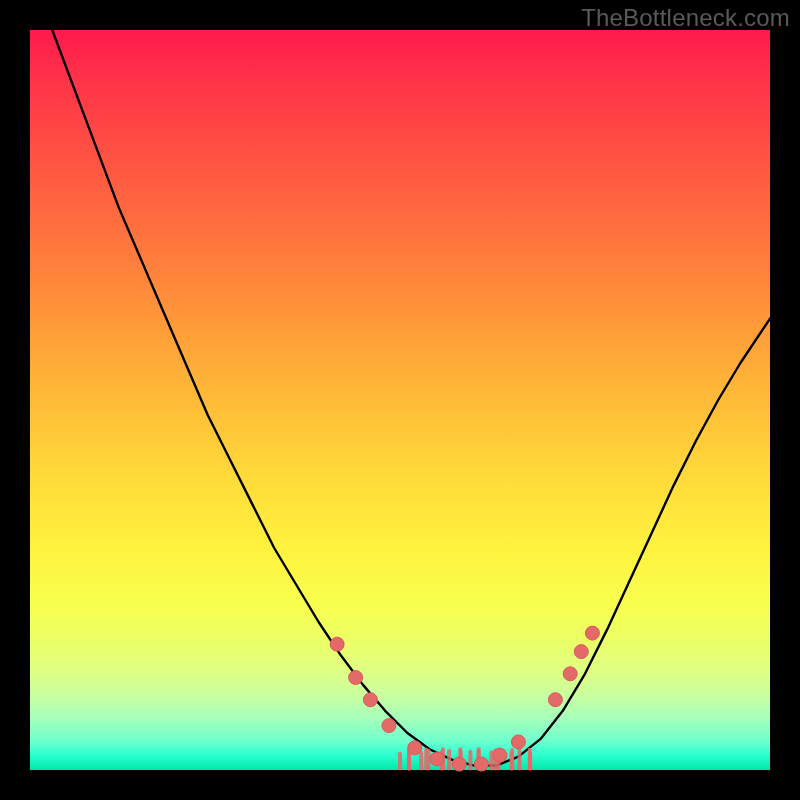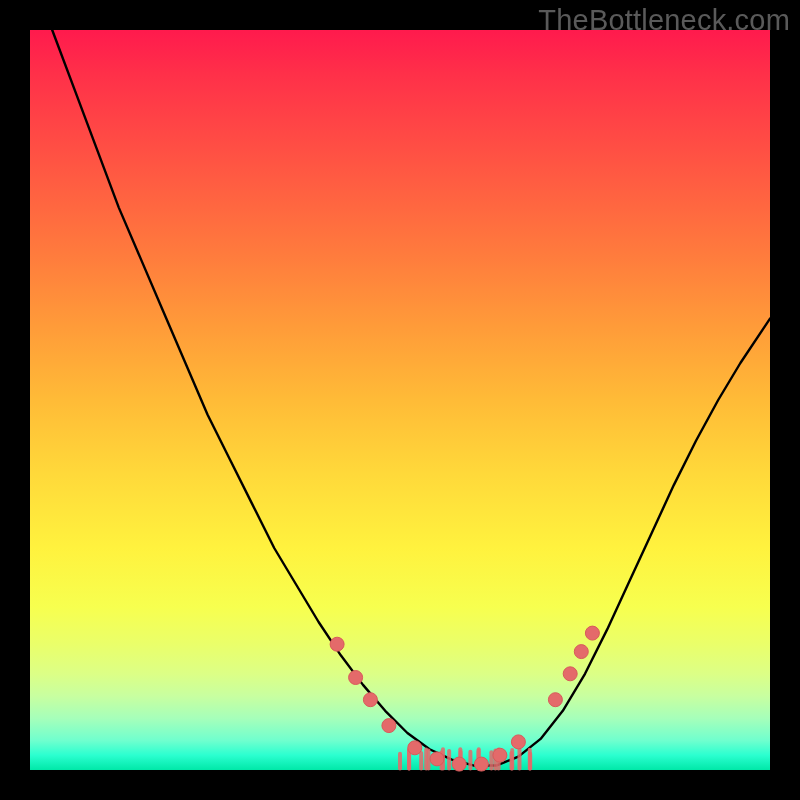--- a/index.html
+++ b/index.html
@@ -40,21 +40,21 @@
       #70ffce 96%,
       #2bffd0 98%,
       #00e8a8 100%
     );
   }
   .watermark {
     position: absolute;
     top: 4px;
     right: 10px;
     color: #5a5a5a;
-    font-size: 29px;
+    font-size: 24px;
     font-weight: 500;
     letter-spacing: 0.2px;
     user-select: none;
     text-align: right;
   }
   svg.curve {
     position: absolute;
     left: 0;
     top: 0;
     width: 740px;

